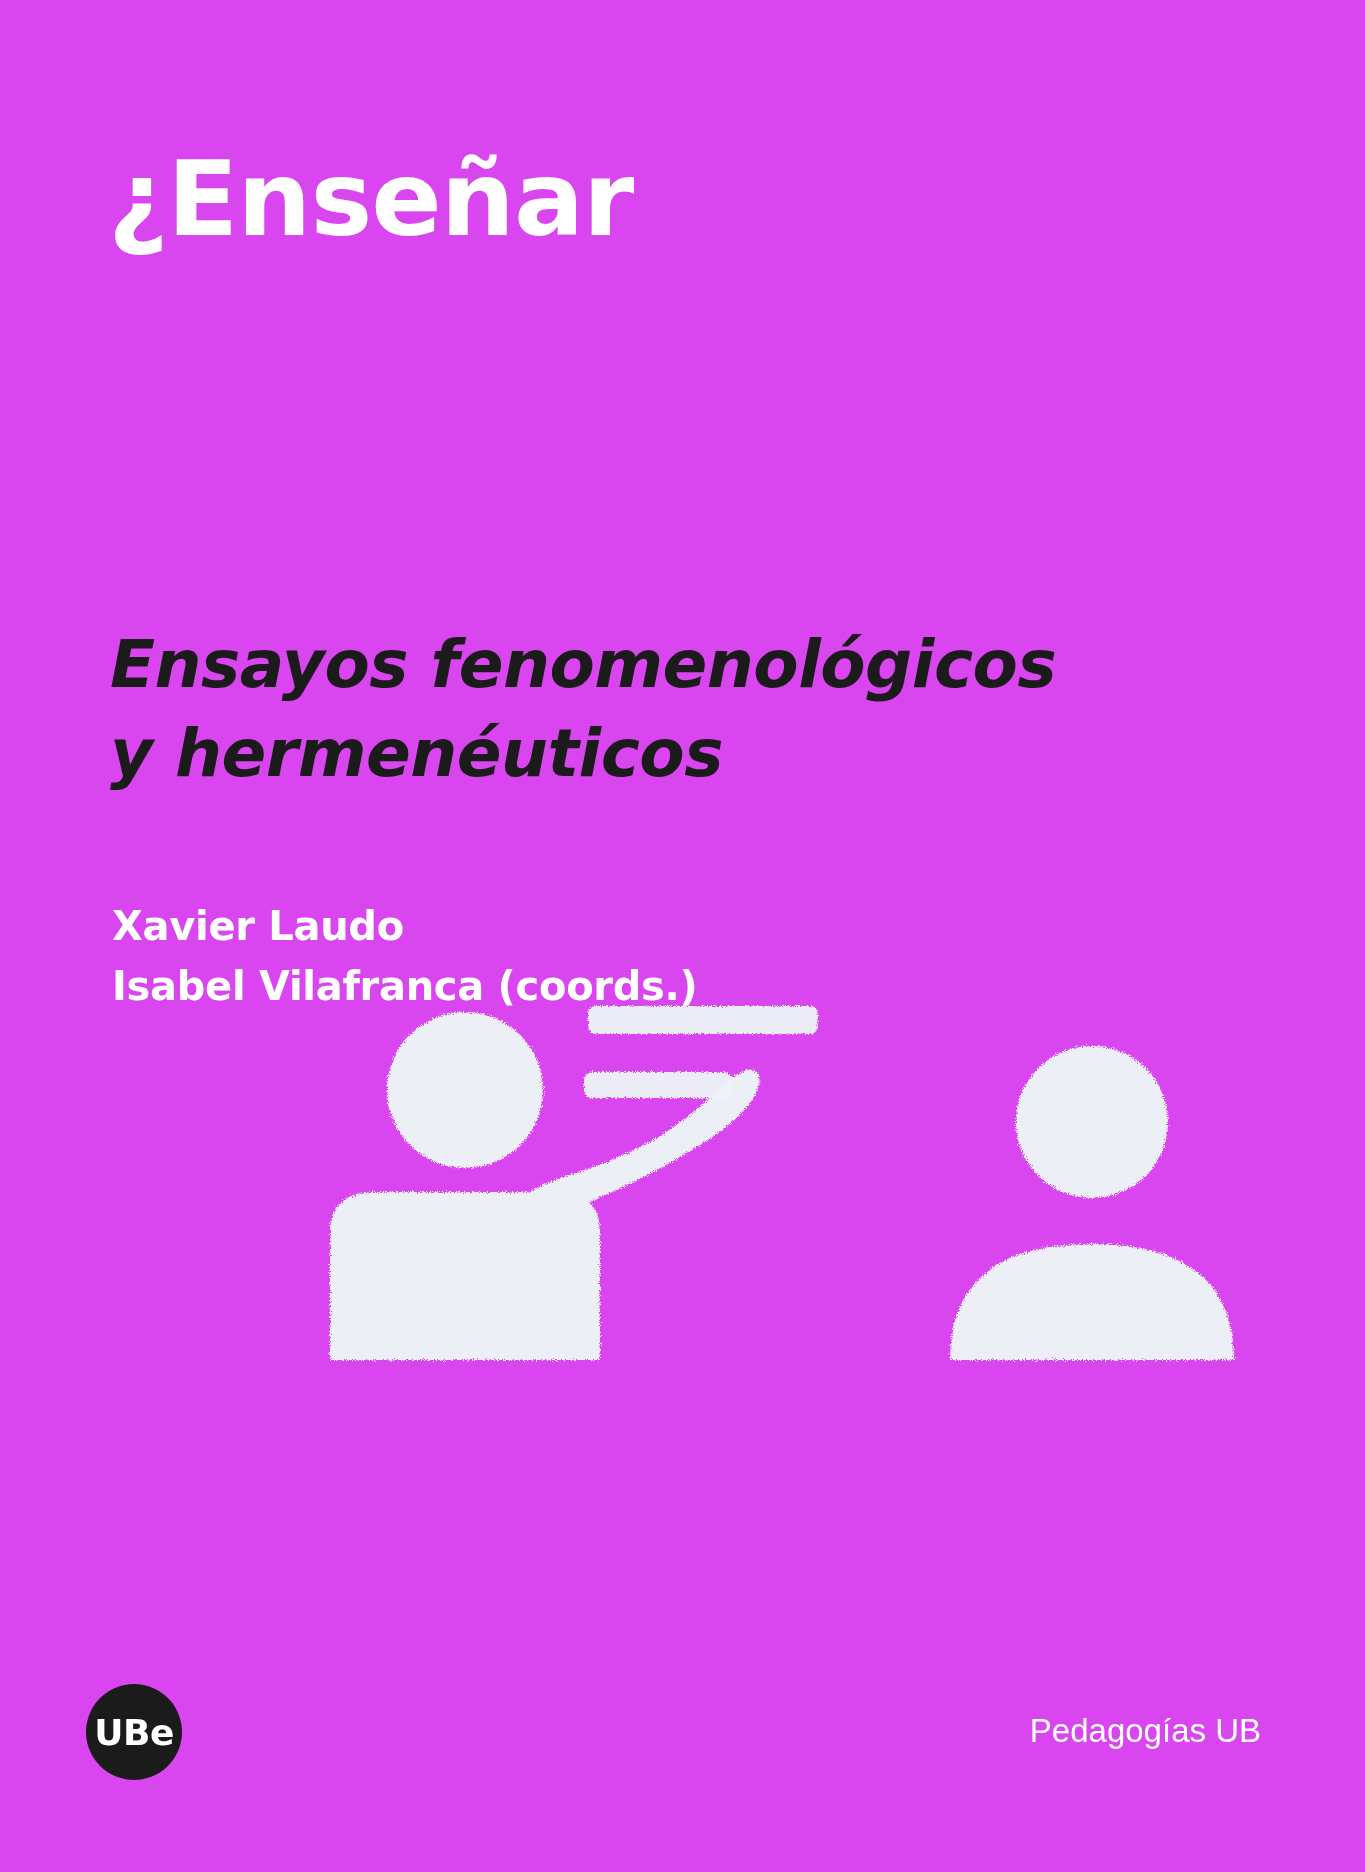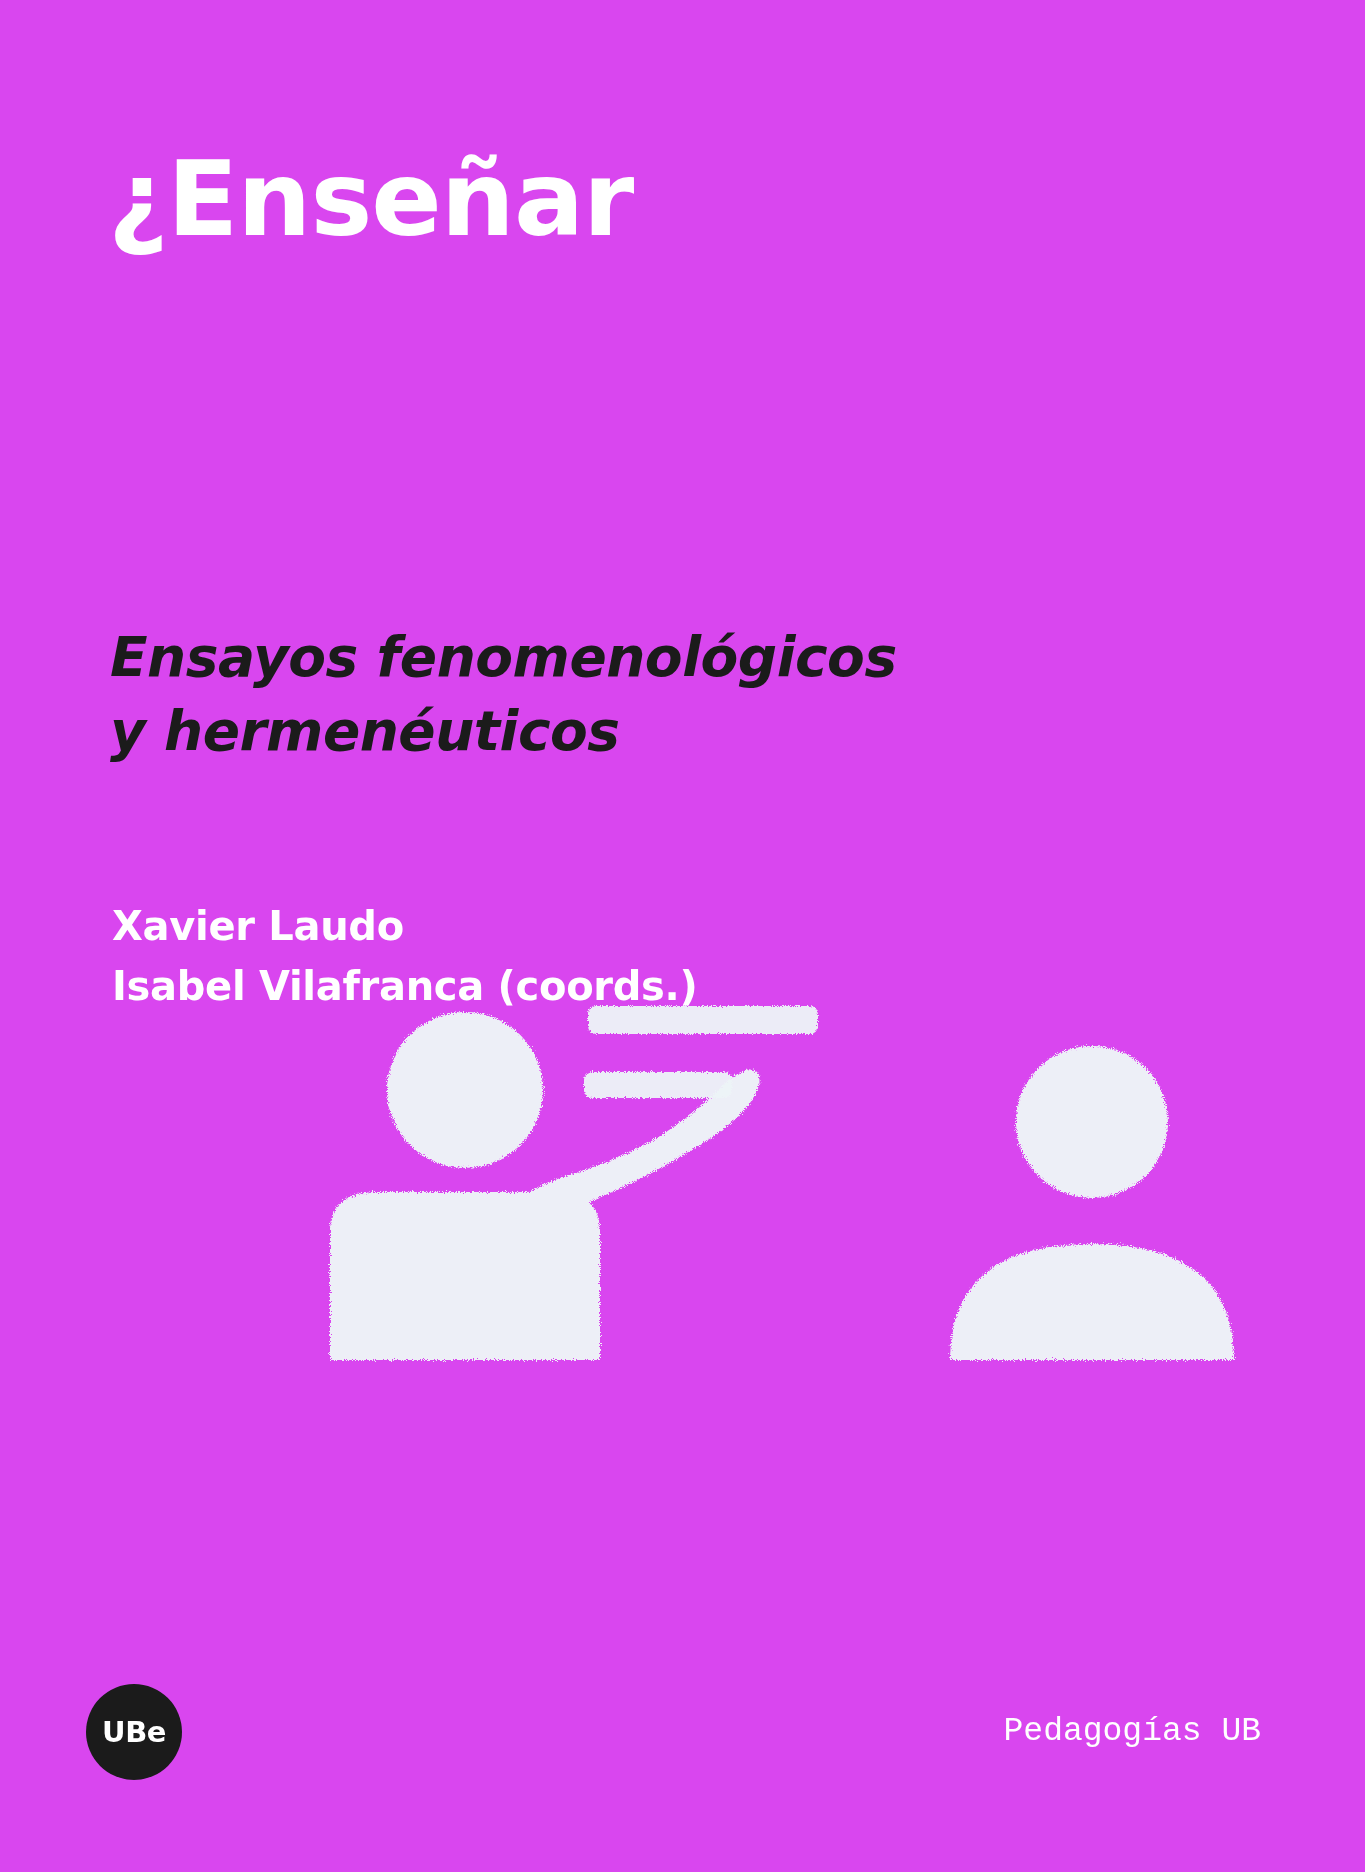--- a/index.html
+++ b/index.html
@@ -42,21 +42,21 @@
     position: absolute;
     left: 110px;
     top: 620px;
     width: 1000px;
   }
   .subtitle-line {
     color: #1b1b1b;
     font-family: "DejaVu Sans", sans-serif;
     font-weight: bold;
     font-style: italic;
-    font-size: 55px;
+    font-size: 66px;
     line-height: 1.35;
     letter-spacing: -0.5px;
     white-space: nowrap;
   }
 
   
   .authors-block {
     position: absolute;
     left: 112px;
     top: 880px;
@@ -95,29 +95,29 @@
     border-radius: 50%;
     background: #1b1b1b;
     display: flex;
     align-items: center;
     justify-content: center;
   }
   .logo-text {
     color: #ffffff;
     font-family: "DejaVu Sans", sans-serif;
     font-weight: bold;
-    font-size: 29px;
+    font-size: 36px;
     letter-spacing: -0.5px;
   }
   .collection {
     position: absolute;
     right: 104px;
     bottom: 122px;
     color: #ffffff;
-    font-family: Liberation Mono, monospace;
+    font-family: Liberation Sans, sans-serif;
     font-size: 33px;
     letter-spacing: 0px;
     white-space: nowrap;
   }
 </style>
 </head>
 <body>
 
 <div class="cover">
 

